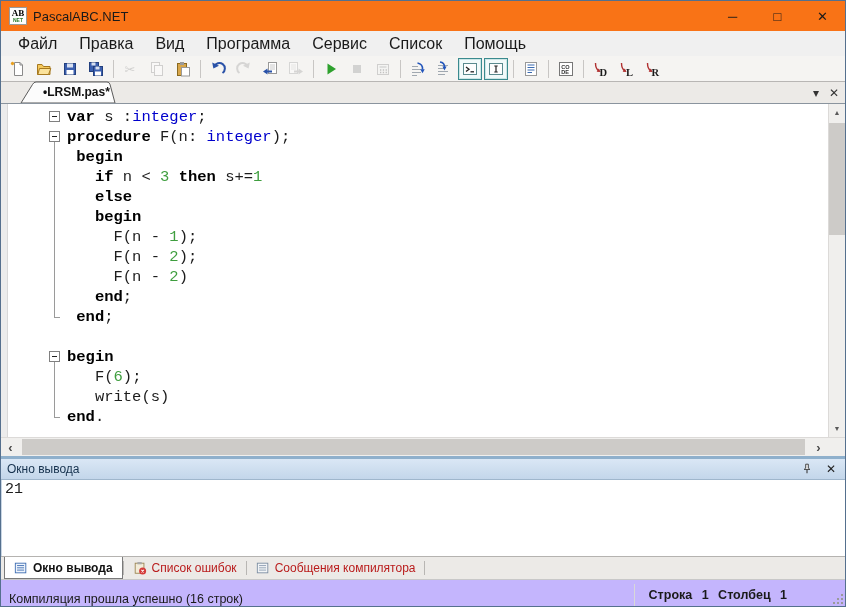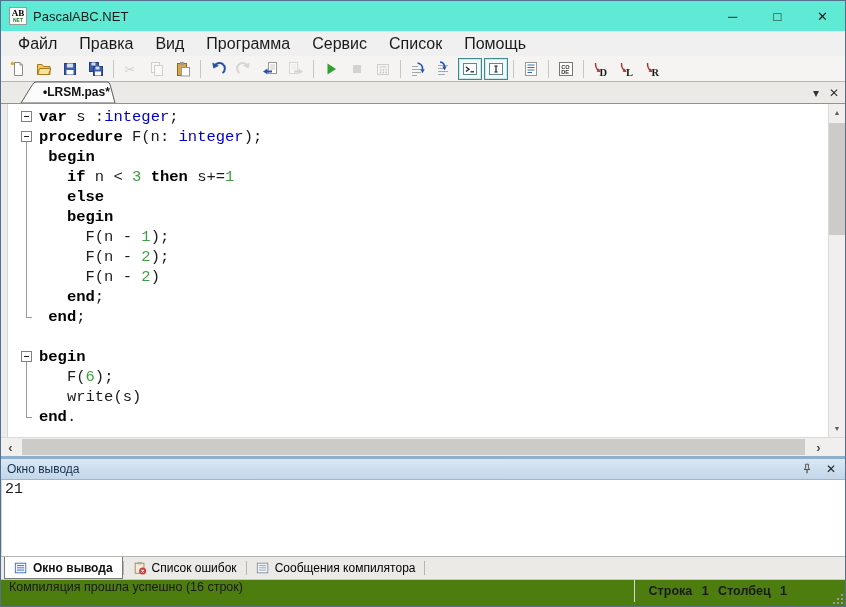--- a/index.html
+++ b/index.html
@@ -1,20 +1,20 @@
 <!DOCTYPE html>
 <html style="--kw: #000000; --typ: #0000cc; --num: #3f9e3f;"><head>
 <meta charset="utf-8">
 <style>
   html,body{margin:0;padding:0;background:#cfcfcf;font-family:"Liberation Sans",sans-serif;}
   *{box-sizing:border-box;}
   .window{position:relative;width:846px;height:607px;background:#fff;border:1px solid #55708e;display:flex;flex-direction:column;overflow:hidden;}
 
   
-  .titlebar{height:30px;background:#5eead4;display:flex;align-items:center;flex:none;}
+  .titlebar{height:30px;background:#f97316;display:flex;align-items:center;flex:none;}
   .app-icon{width:18px;height:18px;margin:0 6px 0 8px;border:1px solid #9a9a9a;background:#fdfdfd;display:flex;flex-direction:column;align-items:center;justify-content:center;line-height:1;flex:none;}
   .app-icon .ab{font-family:"Liberation Serif",serif;font-weight:bold;font-size:9px;}
   .app-icon .net{font-size:5px;color:#2a7a2a;font-weight:bold;}
   .title-text{font-size:13px;color:#1a1a1a;}
   .win-controls{margin-left:auto;display:flex;height:100%;}
   .win-btn{width:45px;height:100%;display:flex;align-items:center;justify-content:center;font-size:13px;color:#1a1a1a;cursor:default;}
 
   
   .menubar{height:25px;background:#f0f0f0;display:flex;align-items:center;padding-left:6px;flex:none;}
   .menu-item{padding:12px 11px;font-size:16px;color:#1a1a1a;}
@@ -31,21 +31,21 @@
   .tabstrip{height:22px;background:#eceae7;border-bottom:1px solid #8a949e;position:relative;flex:none;}
   .doc-tab{position:absolute;left:18px;bottom:0;width:104px;height:22px;text-align:center;}
   .doc-tab svg{position:absolute;left:0;top:0;}
   .doc-tab .lbl{position:absolute;left:24px;top:4px;font-size:12px;font-weight:bold;color:#111;}
   .strip-btns{position:absolute;right:6px;top:0;height:100%;display:flex;align-items:center;gap:10px;}
   .strip-btn{font-size:12px;color:#333;line-height:1;}
 
   
   .editor-wrap{flex:none;height:352px;display:flex;flex-direction:column;background:#fff;}
   .editor-main{flex:1;display:flex;overflow:hidden;}
-  .editor-area{flex:1;display:flex;background:#fff;}
+  .editor-area{flex:1;display:flex;background:#fff;gap:28px;}
   .gutter{width:7px;background:#ececec;border-right:1px solid #d8d8d8;flex:none;}
   .code-region{flex:1;padding-top:3px;overflow:hidden;}
   .cl{display:flex;height:20px;}
   .mg{width:31px;position:relative;flex:none;}
   .fbox{position:absolute;left:13px;top:4px;width:11px;height:11px;border:1px solid #808080;background:#fff;}
   .fbox::after{content:"";position:absolute;left:2px;right:2px;top:4px;height:1px;background:#222;}
   .m-line::before{content:"";position:absolute;left:18px;top:0;bottom:0;width:1px;background:#9a9a9a;}
   .m-boxline::before{content:"";position:absolute;left:18px;top:15px;bottom:0;width:1px;background:#9a9a9a;}
   .m-corner::before{content:"";position:absolute;left:18px;top:0;height:10px;width:1px;background:#9a9a9a;}
   .m-corner::after{content:"";position:absolute;left:18px;top:10px;width:6px;height:1px;background:#9a9a9a;}
@@ -69,27 +69,27 @@
   .splitter{height:3px;background:#8fb0cc;flex:none;}
   .output-panel{flex:1;display:flex;flex-direction:column;min-height:0;}
   .output-header{height:21px;background:linear-gradient(#dae7f5,#c3d6ea);border-bottom:1px solid #9fb6cc;display:flex;align-items:center;padding:0 6px;flex:none;}
   .output-title{font-size:12px;color:#16324e;}
   .oh-btns{margin-left:auto;display:flex;align-items:center;gap:8px;}
   .oh-btn{display:flex;align-items:center;justify-content:center;font-size:12px;color:#222;width:16px;height:16px;}
   .output-body{flex:1;background:#fff;border-left:1px solid #c9d6e4;padding:1px 3px;font-family:"Liberation Mono",monospace;font-size:15px;color:#1c1c1c;overflow:hidden;}
 
   
   .bottom-tabs{height:23px;background:#eceae7;border-top:1px solid #b5b3b0;display:flex;align-items:stretch;padding-left:3px;flex:none;}
-  .btab{display:flex;align-items:center;gap:5px;padding:0 9px;font-size:12px;color:#000000;position:relative;}
+  .btab{display:flex;align-items:center;gap:5px;padding:0 9px;font-size:12px;color:#b91c1c;position:relative;}
   .btab svg{width:14px;height:14px;flex:none;}
   .btab.active{background:#fff;border:1px solid #7a7a7a;border-top:none;color:#111;font-weight:bold;}
   .btab-sep{width:1px;background:#b8b6b3;margin:4px 0;flex:none;}
 
   
-  .statusbar{height:27px;background:#4d7c0f;border-top:1px solid #c8c8c8;display:flex;align-items:flex-start;flex:none;gap:8px;}
+  .statusbar{height:27px;background:#c4b5fd;border-top:1px solid #c8c8c8;display:flex;align-items:flex-end;flex:none;gap:8px;}
   .status-msg{font-size:12.5px;color:#1a1a1a;padding-left:8px;}
   .status-pos{margin-left:auto;font-size:12.5px;color:#1a1a1a;word-spacing:6px;border-left:1px solid #d8d8d8;padding:4px 12px 4px 14px;margin-right:46px;font-weight:bold;}
   .grip{position:absolute;right:2px;bottom:2px;width:12px;height:12px;}
   .grip i{position:absolute;width:2px;height:2px;background:#9a9a9a;}
 </style>
 </head>
 <body>
 
 <svg width="0" height="0" style="position:absolute" aria-hidden="true">
   <defs>

